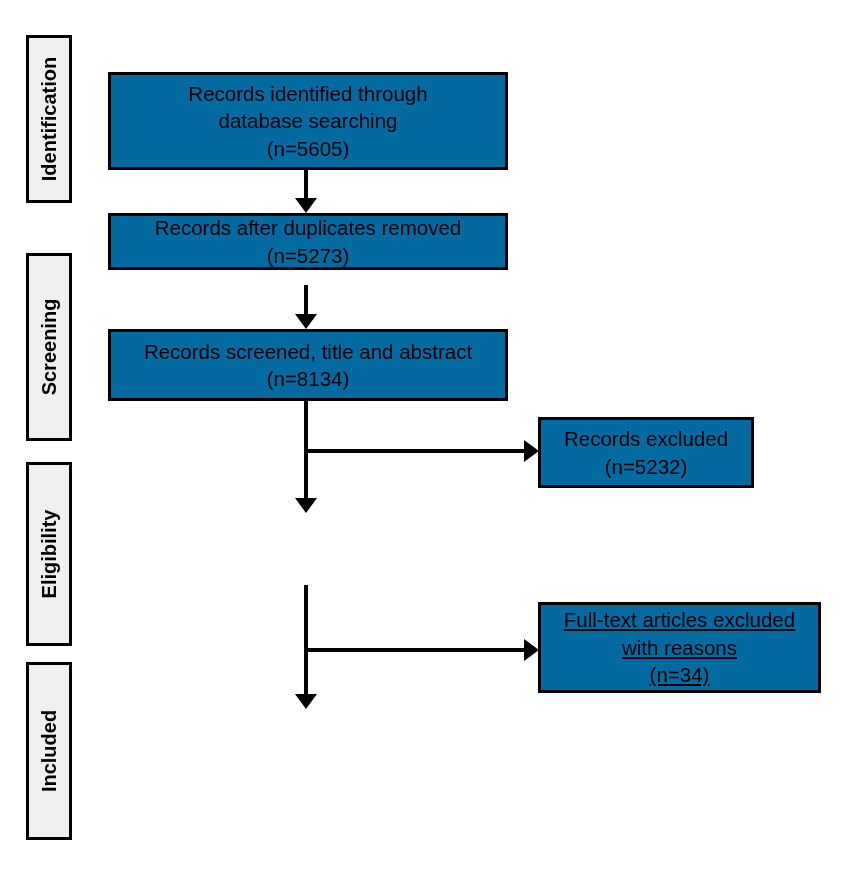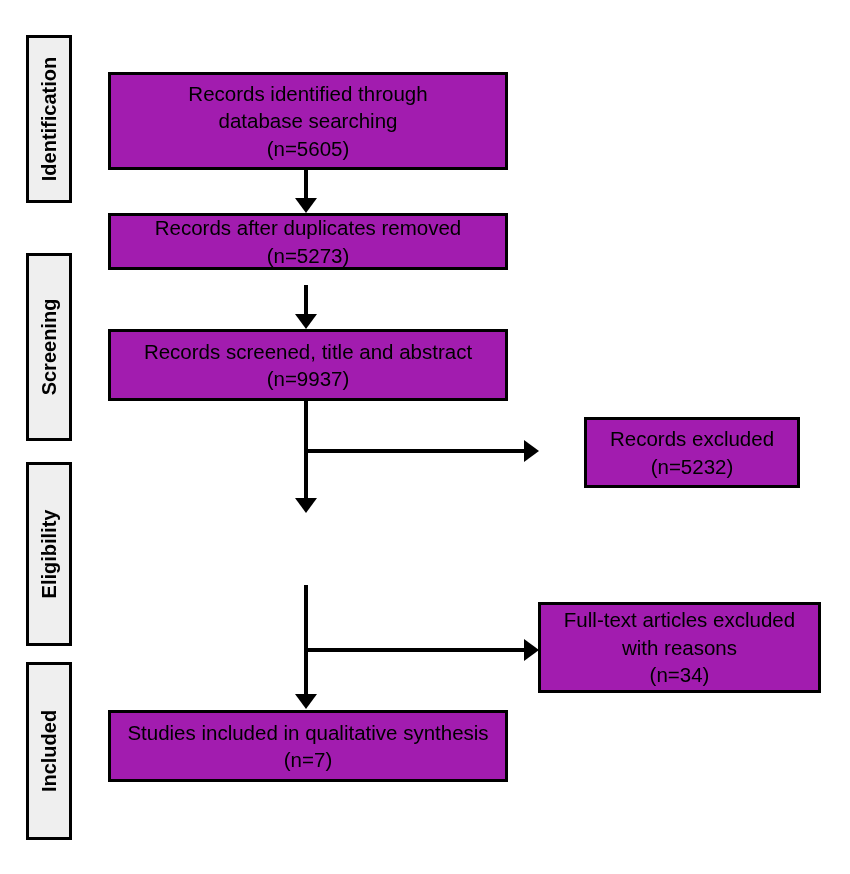--- a/index.html
+++ b/index.html
@@ -37,21 +37,21 @@
     font-weight: bold;
     color: #000000;
     letter-spacing: 0px;
     line-height: 1;
   }
 
   
   .flow-box {
     position: absolute;
     box-sizing: border-box;
-    background: #a21caf;
+    background: #0369a1;
     border: 3px solid #000000;
     display: flex;
     align-items: center;
     justify-content: center;
     text-align: center;
   }
   .flow-box .box-text {
     display: block;
     font-size: 20.5px;
     line-height: 1.34;
@@ -115,39 +115,35 @@
 (n=5605)</span>
   </div>
 
   <div class="flow-box" style="left:108px; top:213px; width:400px; height:57px;">
     <span class="box-text">Records after duplicates removed
 (n=5273)</span>
   </div>
 
   <div class="flow-box" style="left:108px; top:329px; width:400px; height:72px;">
     <span class="box-text">Records screened, title and abstract
-(n=9937)</span>
+(n=8134)</span>
   </div>
 
-  <div class="flow-box" style="left:538px; top:417px; width:216px; height:71px;margin-left:46px;">
+  <div class="flow-box" style="left:538px; top:417px; width:216px; height:71px;">
     <span class="box-text">Records excluded
 (n=5232)</span>
   </div>
 
 
-  <div class="flow-box" style="left:538px; top:602px; width:283px; height:91px;">
+  <div class="flow-box" style="left:538px; top:602px; width:283px; height:91px;text-decoration:underline;">
     <span class="box-text">Full-text articles excluded
 with reasons
 (n=34)</span>
   </div>
 
-  <div class="flow-box" style="left:108px; top:710px; width:400px; height:72px;">
-    <span class="box-text">Studies included in qualitative synthesis
-(n=7)</span>
-  </div>
 
   <div class="v-line" style="left:304px; top:170px; height:32px;"></div>
   <div class="arrow-down" style="left:295px; top:198px;"></div>
 
   <div class="v-line" style="left:304px; top:285px; height:32px;"></div>
   <div class="arrow-down" style="left:295px; top:314px;"></div>
 
   <div class="v-line" style="left:304px; top:401px; height:100px;"></div>
   <div class="arrow-down" style="left:295px; top:498px;"></div>
 

